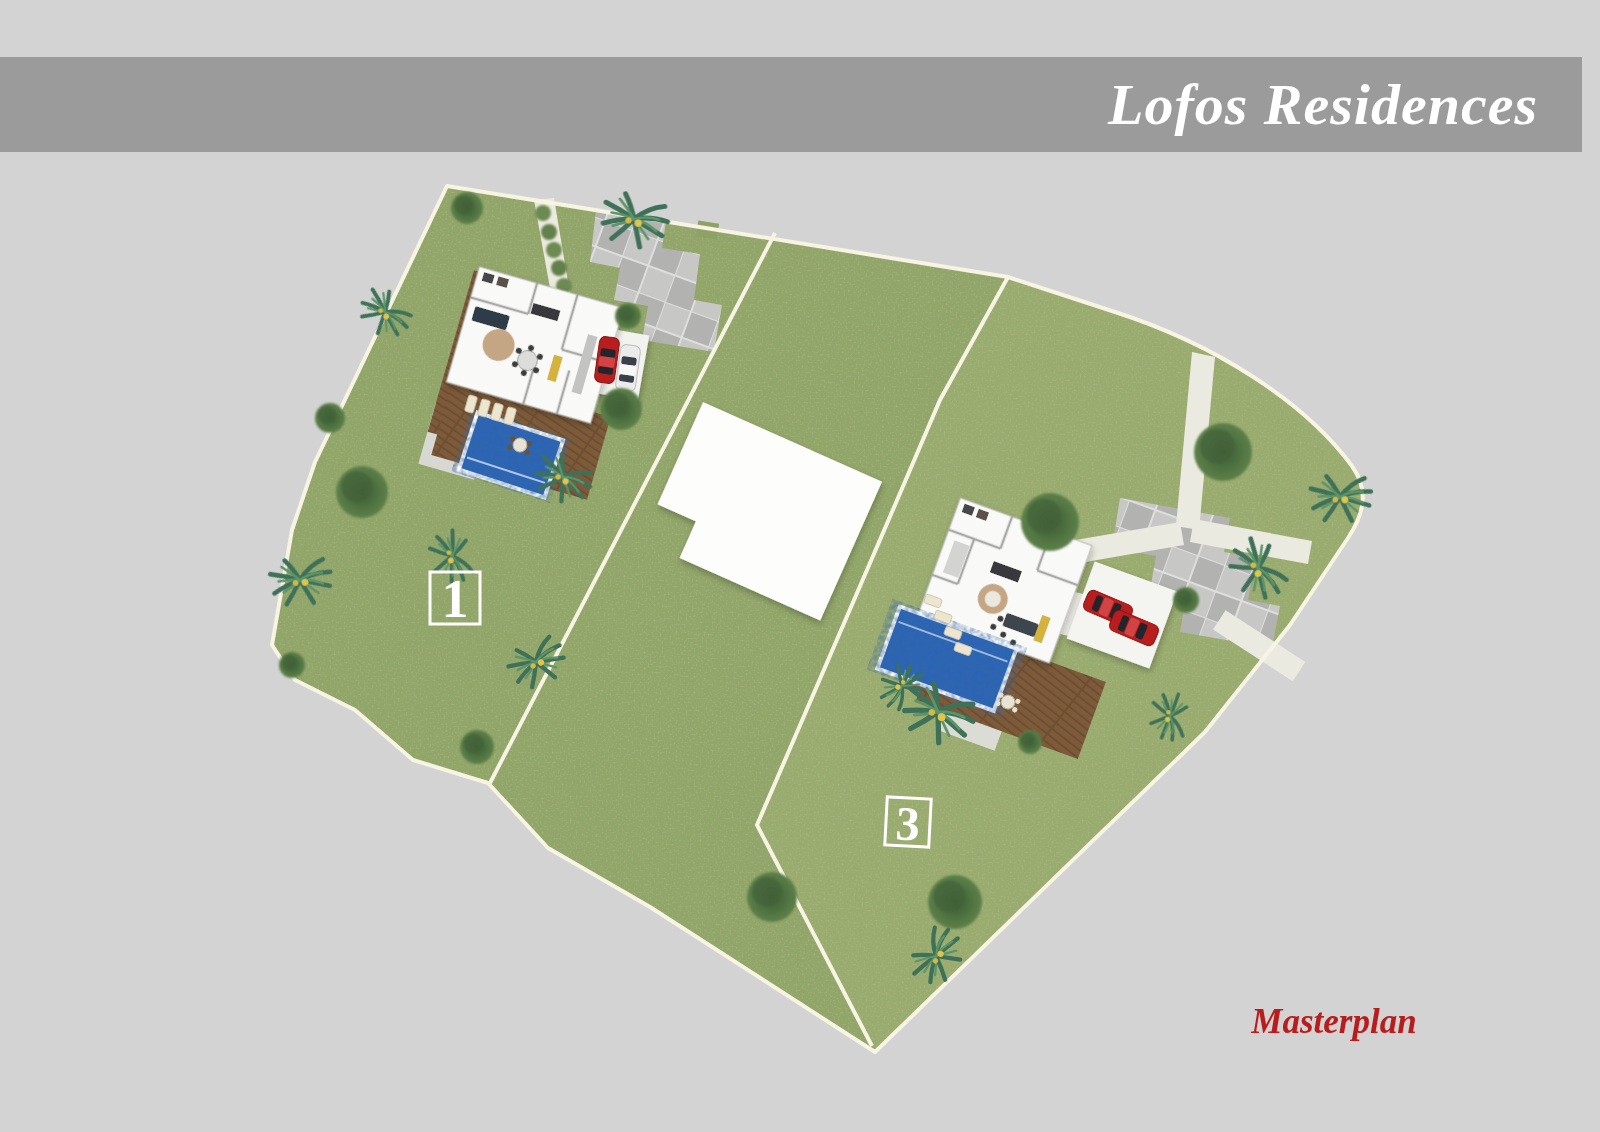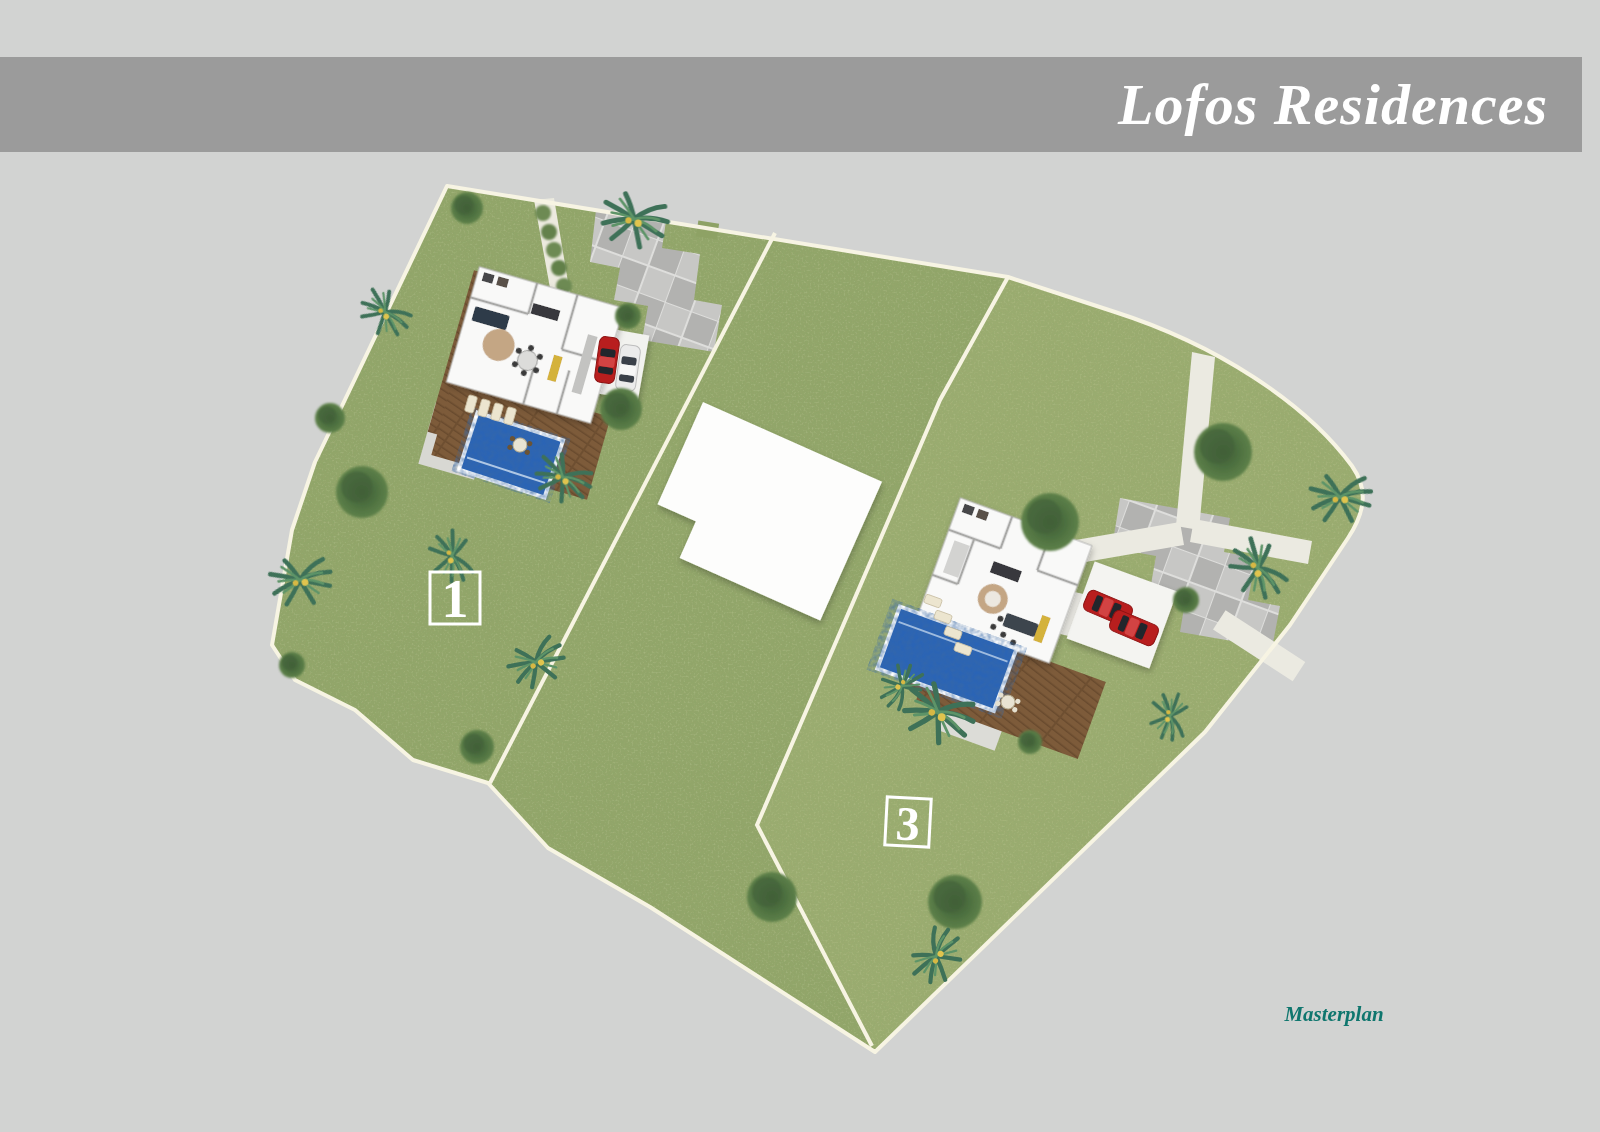--- a/index.html
+++ b/index.html
@@ -4,30 +4,30 @@
 <style>
   html,body{margin:0;padding:0;}
   body{
     width:1600px;height:1132px;overflow:hidden;position:relative;
     background:#d2d3d2;font-family:"Liberation Serif",serif;
   }
   .page{position:absolute;inset:0;}
   .header-bar{
     position:absolute;left:0;top:57px;width:1582px;height:95px;
     background:#9b9b9b;display:flex;align-items:center;justify-content:flex-end;
-    padding-right:34px;box-sizing:border-box;
+    padding-right:44px;box-sizing:border-box;
   }
   .header-title{
     color:#ffffff;font-style:italic;font-weight:bold;font-size:58px;
     letter-spacing:1px;white-space:nowrap;
   }
   .plan-svg{position:absolute;left:0;top:0;}
   .caption{
     position:absolute;left:1239px;top:1002px;width:190px;text-align:center;
-    font-size:21px;font-weight:bold;font-style:italic;color:#0f766e;
+    font-size:35px;font-weight:bold;font-style:italic;color:#b91c1c;
   }
   .marker-text{
     font-family:"Liberation Serif",serif;font-weight:bold;fill:#ffffff;
   }
 </style>
 </head>
 <body>
 
 <div class="page">
 

